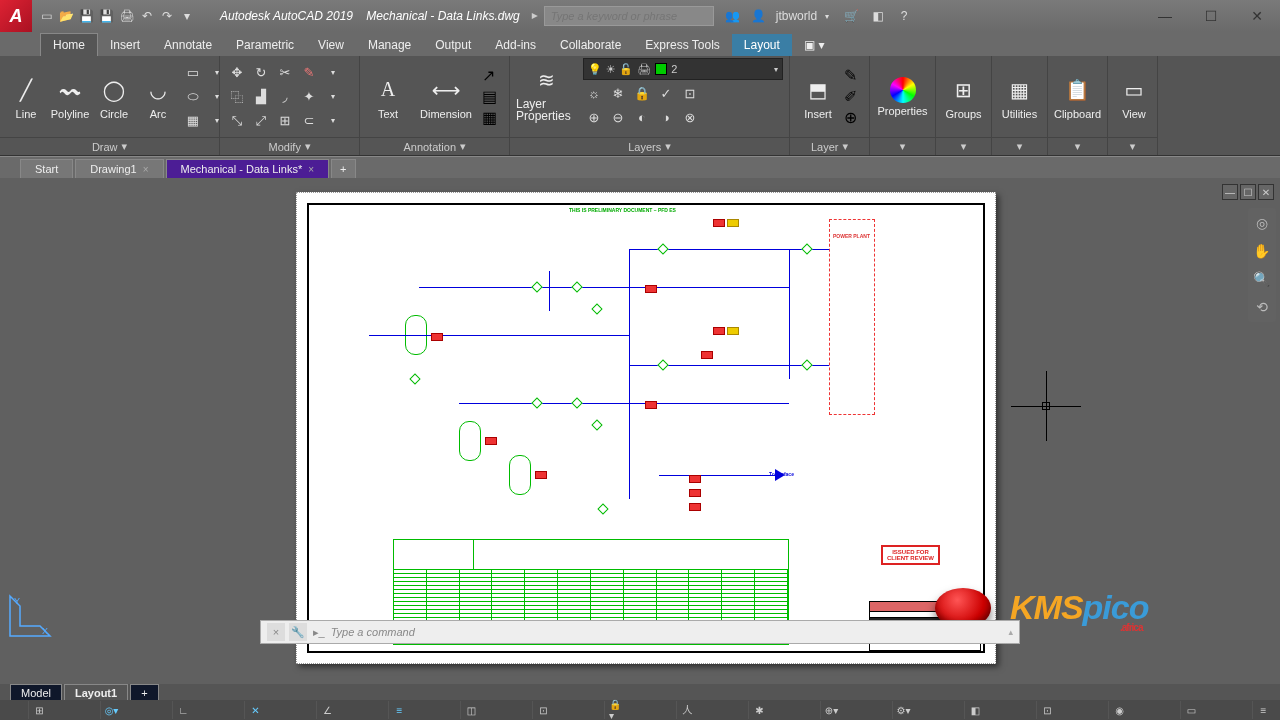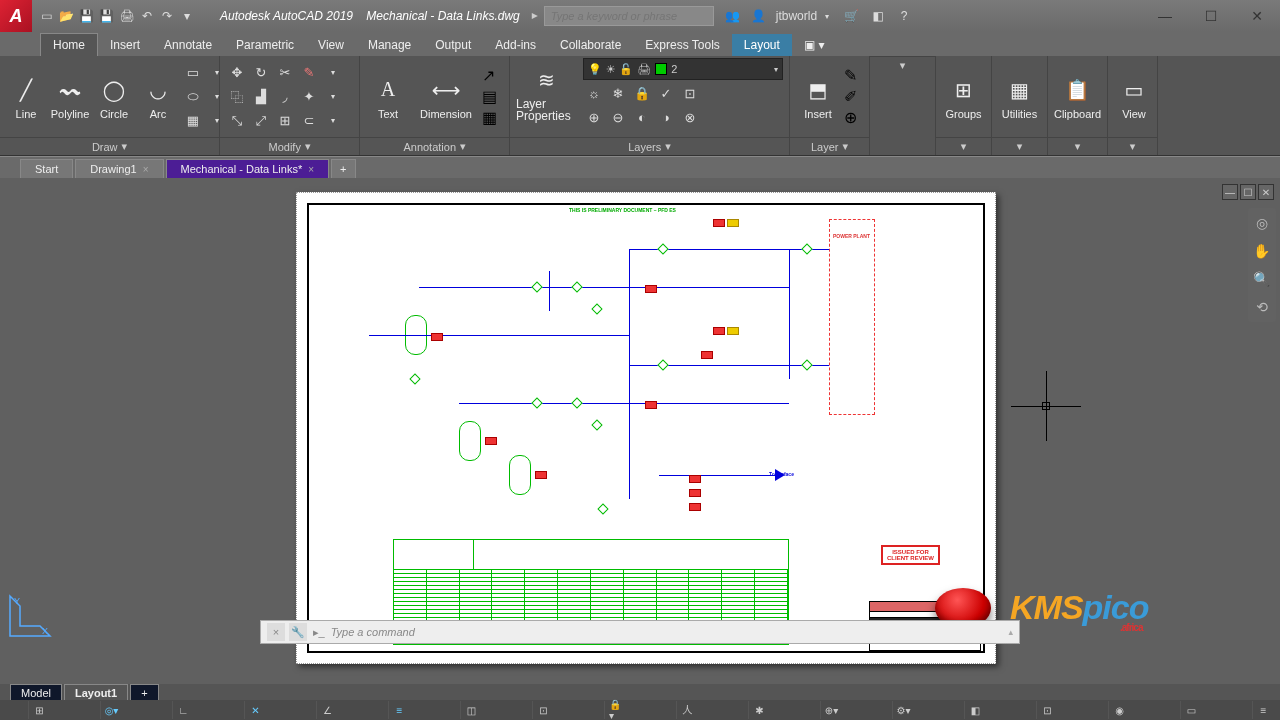--- a/index.html
+++ b/index.html
@@ -273,20 +273,26 @@
       <div style="display:flex;flex-direction:column;gap:2px">
         <div class="sm">✎</div>
         <div class="sm">✐</div>
         <div class="sm">⊕</div>
       </div>
     </div>
     <div class="panel-label"><span>Layer</span> ▾</div>
   </div>
 
   <div class="panel" style="width:66px">
+    <div class="panel-body">
+        <div class="bigbtn">
+          <div class="bicon" style="background:conic-gradient(red,yellow,lime,cyan,blue,magenta,red);border-radius:50%;width:26px;height:26px"></div>
+          <span>Properties</span>
+        </div>
+      </div>
     <div class="panel-label">▾</div>
   </div>
   <div class="panel" style="width:56px">
     <div class="panel-body">
         <div class="bigbtn">
           <div class="bicon">⊞</div>
           <span>Groups</span>
         </div>
       </div>
     <div class="panel-label">▾</div>

